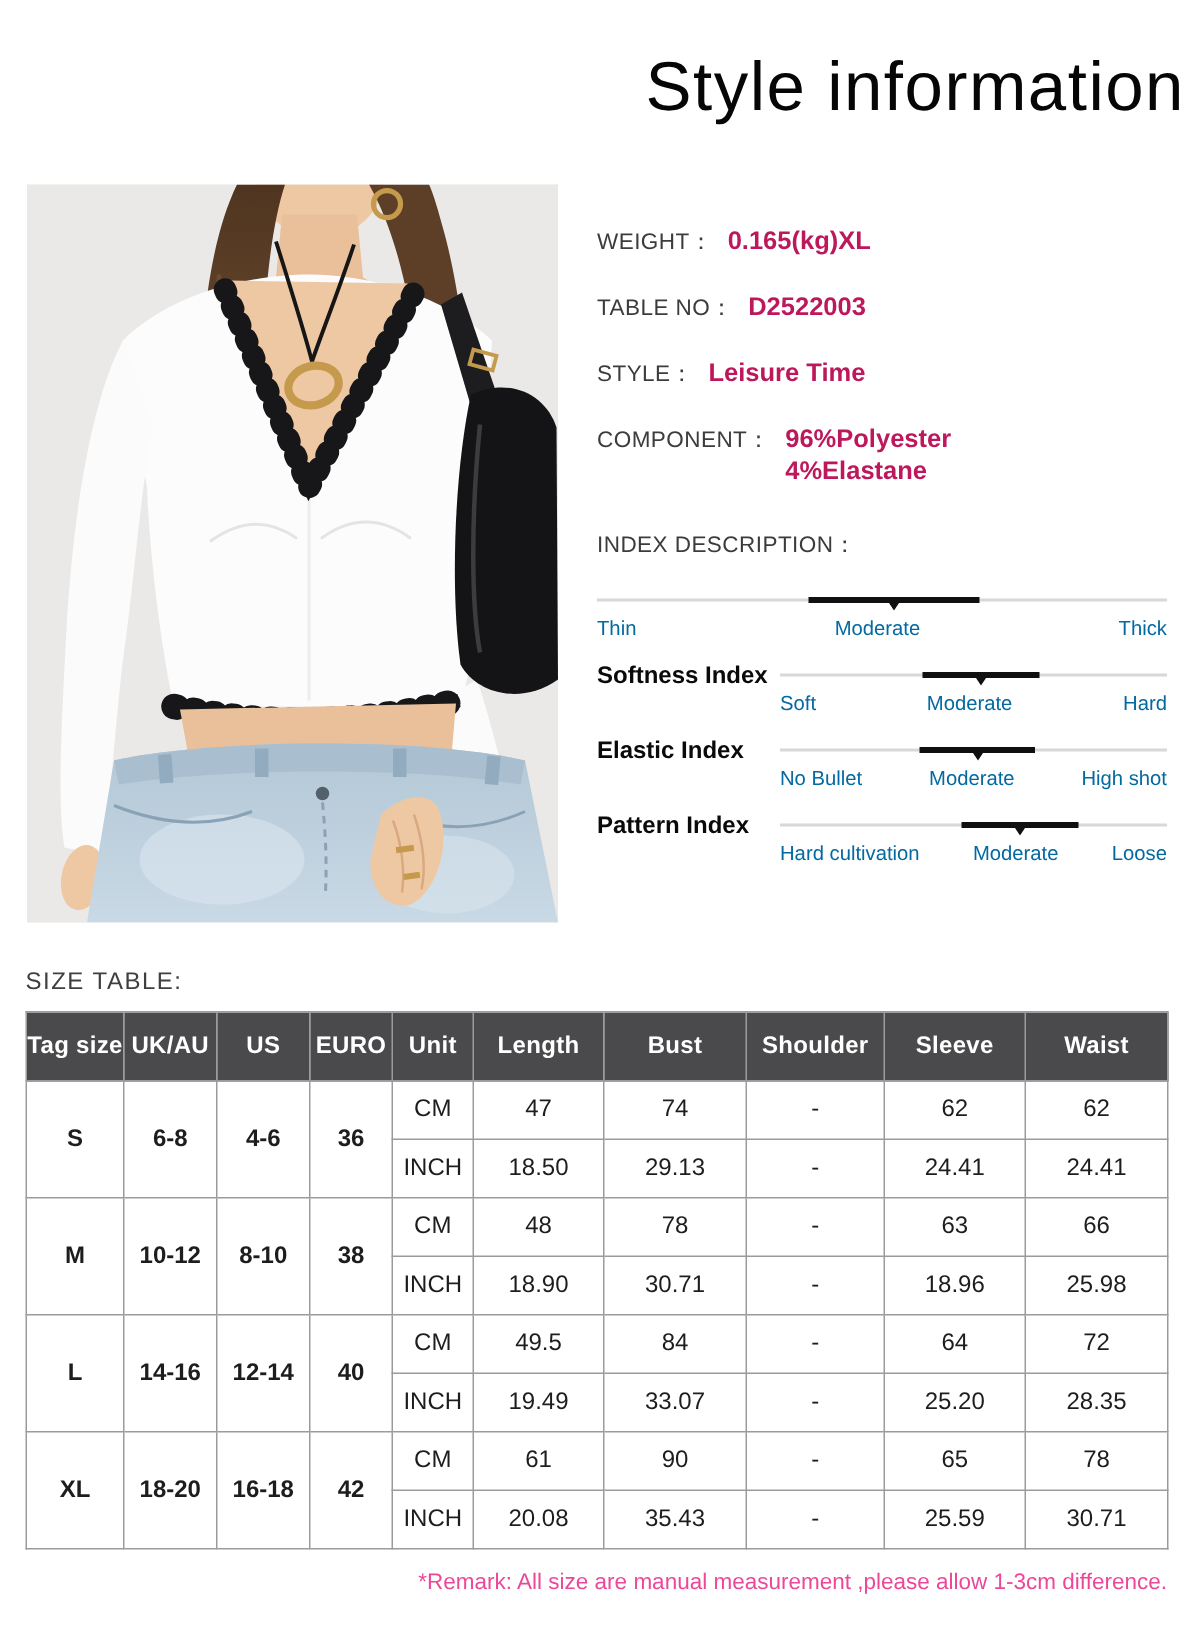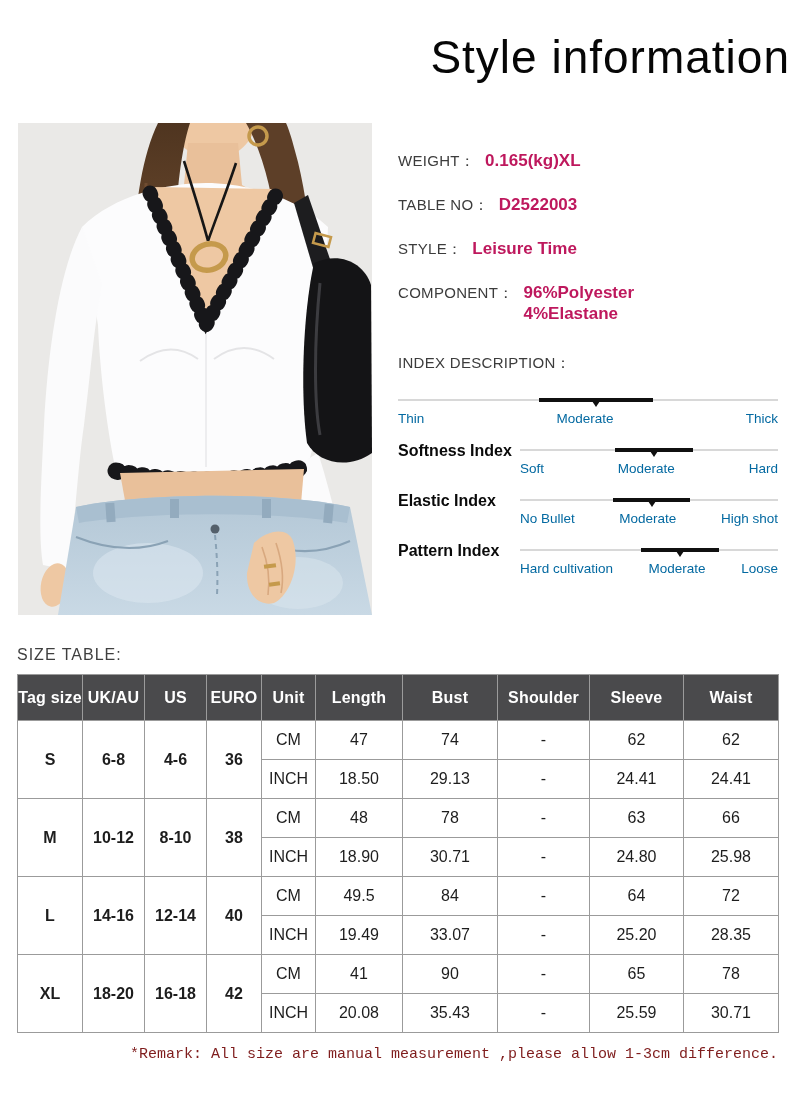--- a/index.html
+++ b/index.html
@@ -37,21 +37,21 @@
   .size-section{position:absolute;left:17px;top:646px;width:761px;}
   .size-heading{font-size:16px;color:#3f3f3f;letter-spacing:1px;margin:0 0 10px 0;font-weight:400;}
   table.sizes{border-collapse:collapse;table-layout:fixed;width:761px;}
   table.sizes th,table.sizes td{border:1px solid #9b9b9b;text-align:center;vertical-align:middle;padding:0;}
   table.sizes th{background:#4a4a4c;color:#fff;font-size:16px;font-weight:bold;height:45px;letter-spacing:.2px;}
   table.sizes td{height:38px;font-size:16px;color:#1d1d1d;}
   td.tag{font-size:21px;font-weight:bold;color:#000;}
   td.big{font-size:19px;font-weight:bold;color:#000;}
   td.unit{font-size:14px;font-weight:normal;color:#000;margin-top:46px;}
 
-  .remark{margin-top:13px;text-align:right;font-size:15px;color:#7f1d1d;font-family:Liberation Mono, monospace;}
+  .remark{margin-top:13px;text-align:right;font-size:15px;color:#ec4899;}
 </style>
 </head>
 <body>
 
 <div class="page">
 
   <div class="title">Style information</div>
 
   <svg class="photo" viewBox="0 0 354 492" xmlns="http://www.w3.org/2000/svg" aria-hidden="true">
     <defs>
@@ -290,21 +290,21 @@
           <td>78</td>
           <td>-</td>
           <td>63</td>
           <td>66</td>
         </tr>
         <tr>
           <td class="unit">INCH</td>
           <td>18.90</td>
           <td>30.71</td>
           <td>-</td>
-          <td>24.80</td>
+          <td>18.96</td>
           <td>25.98</td>
         </tr>
 
         <tr>
           <td class="tag" rowspan="2">L</td>
           <td class="big" rowspan="2">14-16</td>
           <td class="big" rowspan="2">12-14</td>
           <td class="big" rowspan="2">40</td>
           <td class="unit">CM</td>
           <td>49.5</td>
@@ -321,21 +321,21 @@
           <td>25.20</td>
           <td>28.35</td>
         </tr>
 
         <tr>
           <td class="tag" rowspan="2">XL</td>
           <td class="big" rowspan="2">18-20</td>
           <td class="big" rowspan="2">16-18</td>
           <td class="big" rowspan="2">42</td>
           <td class="unit">CM</td>
-          <td>41</td>
+          <td>61</td>
           <td>90</td>
           <td>-</td>
           <td>65</td>
           <td>78</td>
         </tr>
         <tr>
           <td class="unit">INCH</td>
           <td>20.08</td>
           <td>35.43</td>
           <td>-</td>

